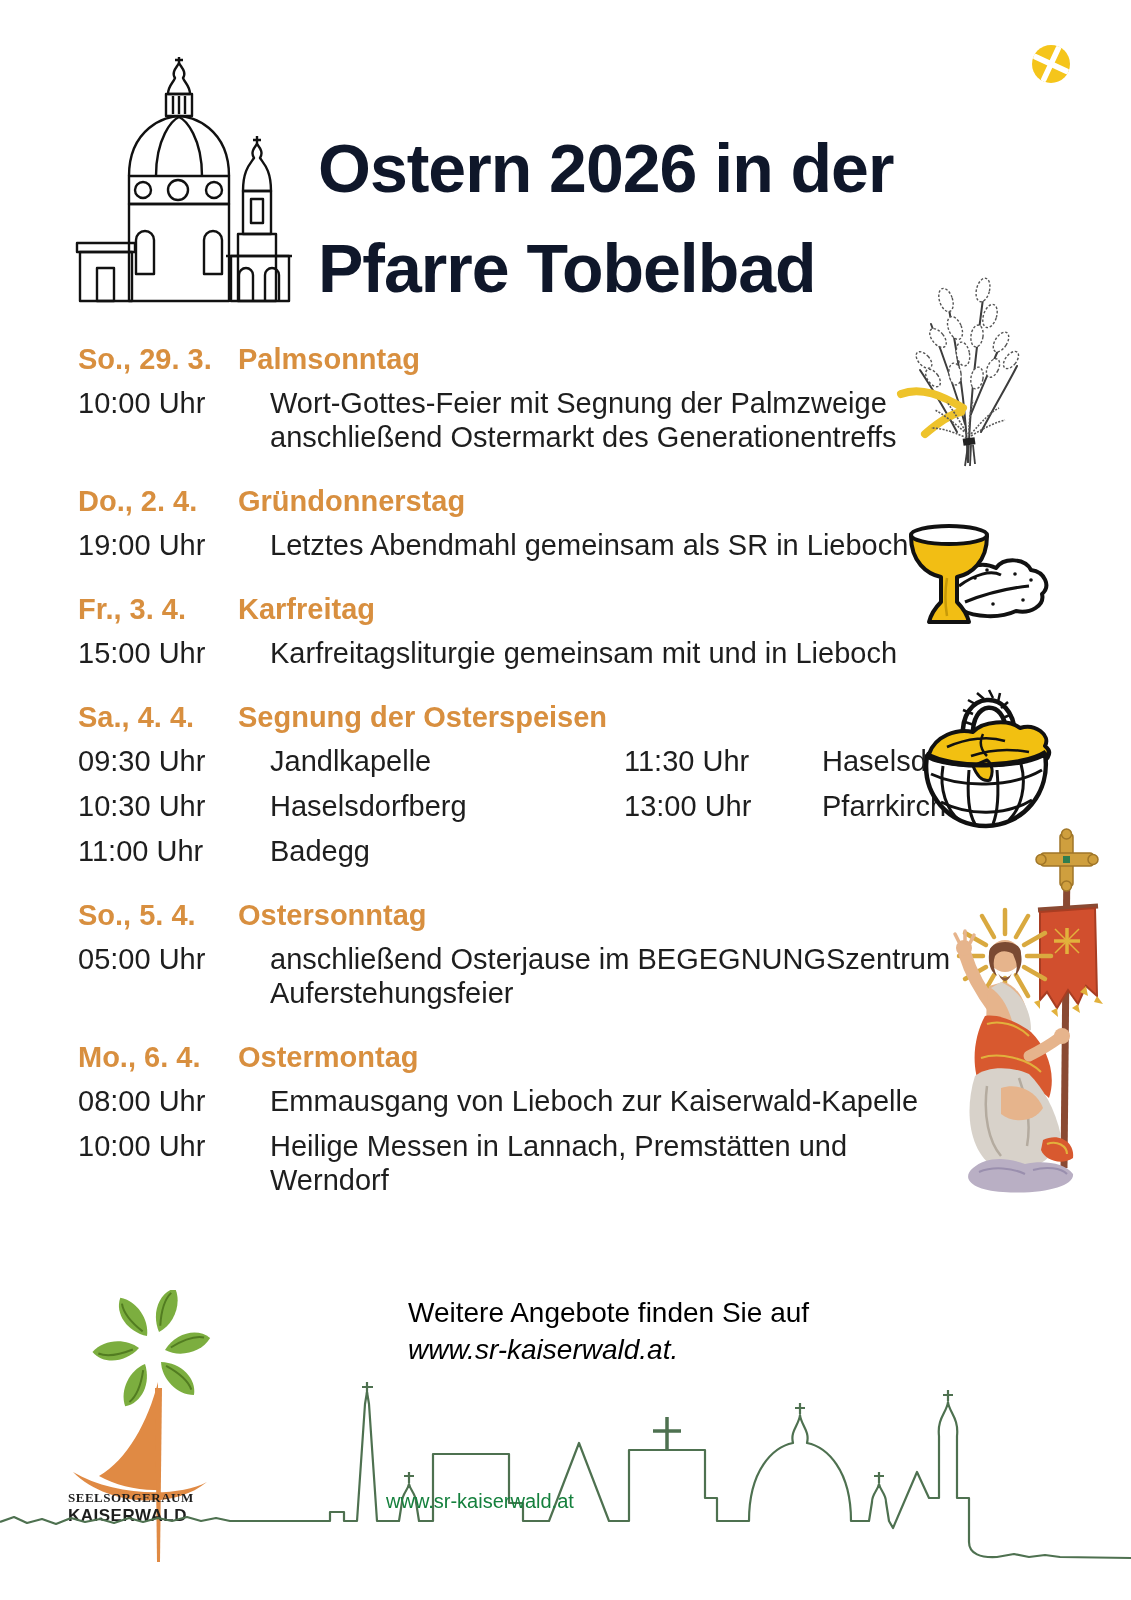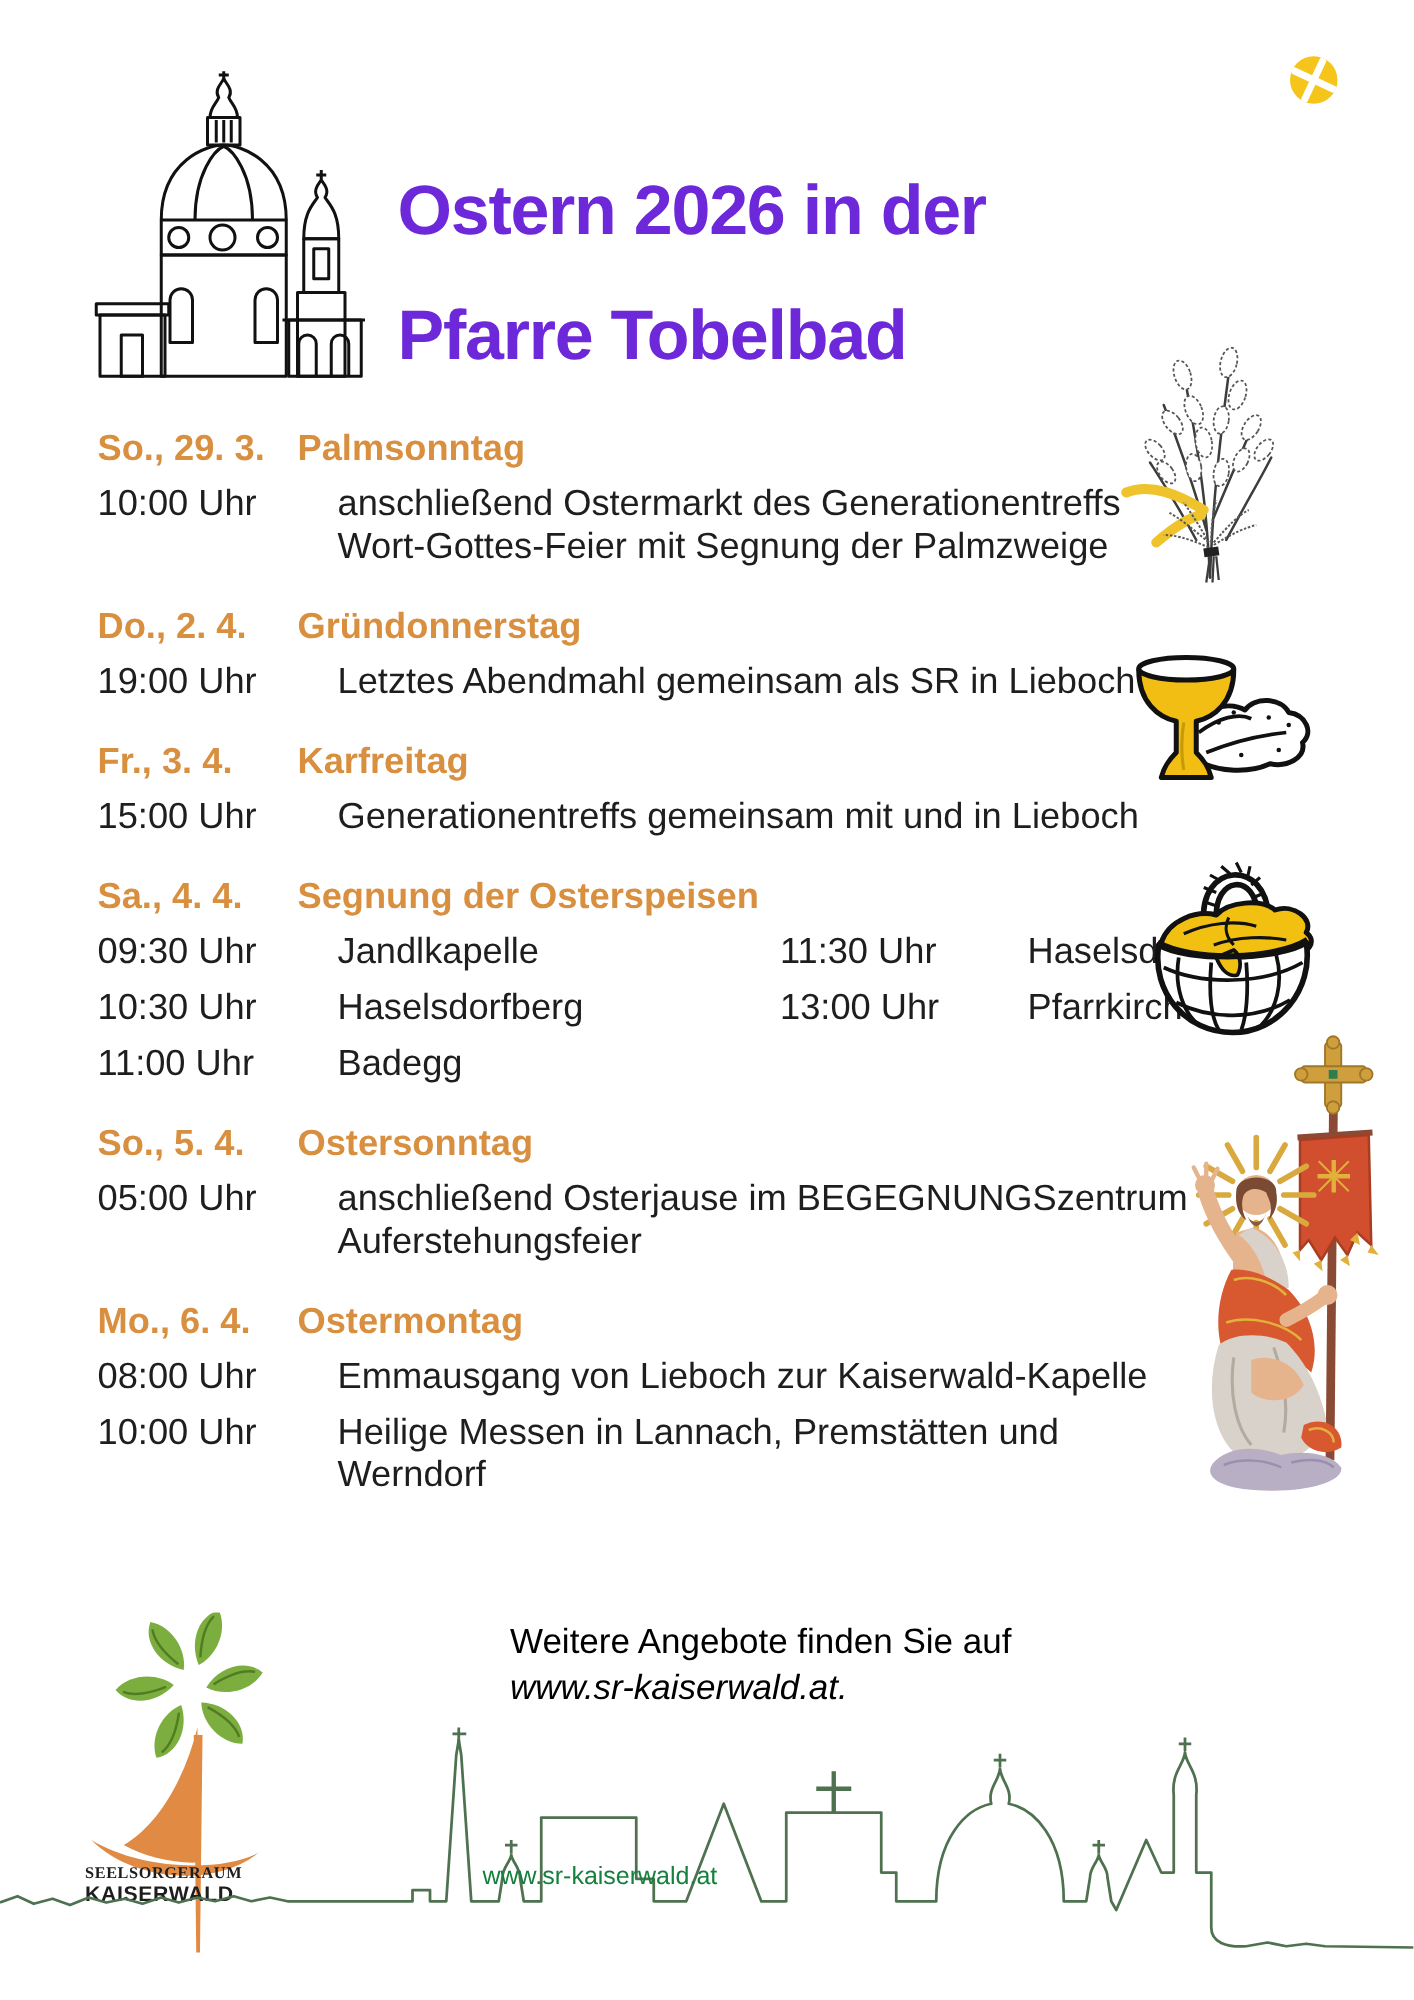--- a/index.html
+++ b/index.html
@@ -1,21 +1,21 @@
 <!DOCTYPE html>
 <html><head>
 <meta charset="utf-8">
 <title>Ostern 2026 Pfarre Tobelbad</title>
 <style>
   html,body{margin:0;padding:0;background:#ffffff;}
   .page{position:relative;width:1131px;height:1600px;background:#fff;overflow:hidden;
         font-family:"Liberation Sans",sans-serif;color:#1e1e1e;}
   
-  .title{position:absolute;left:318px;top:118px;font-size:56px;font-weight:700;
-         line-height:100px;color:#6d28d9;letter-spacing:-1px;}
+  .title{position:absolute;left:318px;top:118px;font-size:68px;font-weight:700;
+         line-height:100px;color:#0f172a;letter-spacing:-1px;}
   .brand-icon{position:absolute;left:1031px;top:44px;width:40px;height:40px;}
   .church{position:absolute;left:74px;top:56px;}
   
   .schedule{position:absolute;left:78px;top:342px;width:890px;}
   .sec{margin-bottom:30px;}
   .sec-head{display:flex;font-size:29px;font-weight:700;color:#D88F3F;margin-bottom:10px;line-height:34px;}
   .date{width:160px;flex-shrink:0;}
   .row{display:flex;font-size:29px;line-height:34px;margin-bottom:11px;gap:32px;}
   .time{width:160px;flex-shrink:0;}
   .desc div{margin:0;}
@@ -89,22 +89,22 @@
   <div class="schedule">
 
     <section class="sec">
       <div class="sec-head">
         <div class="date">So., 29. 3.</div>
         <div class="sec-title">Palmsonntag</div>
       </div>
       <div class="row">
         <div class="time">10:00 Uhr</div>
         <div class="desc">
+          <div>Wort-Gottes-Feier mit Segnung der Palmzweige</div>
           <div>anschließend Ostermarkt des Generationentreffs</div>
-          <div>Wort-Gottes-Feier mit Segnung der Palmzweige</div>
         </div>
       </div>
     </section>
 
     <section class="sec">
       <div class="sec-head">
         <div class="date">Do., 2. 4.</div>
         <div class="sec-title">Gründonnerstag</div>
       </div>
       <div class="row">
@@ -116,21 +116,21 @@
     </section>
 
     <section class="sec">
       <div class="sec-head">
         <div class="date">Fr., 3. 4.</div>
         <div class="sec-title">Karfreitag</div>
       </div>
       <div class="row">
         <div class="time">15:00 Uhr</div>
         <div class="desc">
-          <div>Generationentreffs gemeinsam mit und in Lieboch</div>
+          <div>Karfreitagsliturgie gemeinsam mit und in Lieboch</div>
         </div>
       </div>
     </section>
 
     <section class="sec">
       <div class="sec-head">
         <div class="date">Sa., 4. 4.</div>
         <div class="sec-title">Segnung der Osterspeisen</div>
       </div>
       <div class="row">

